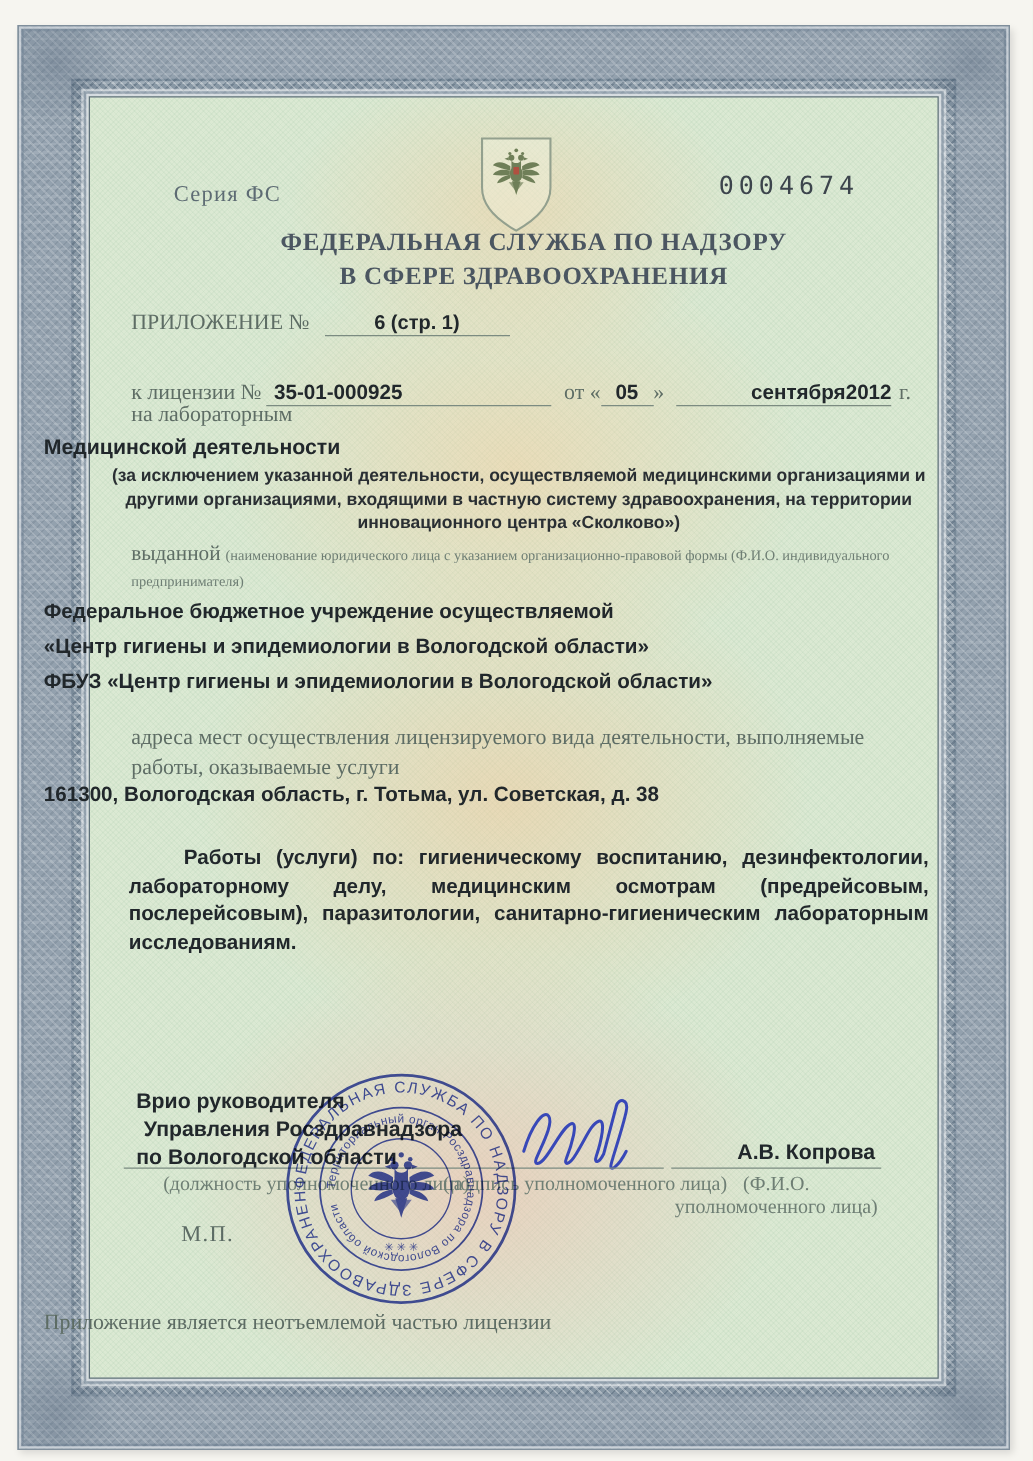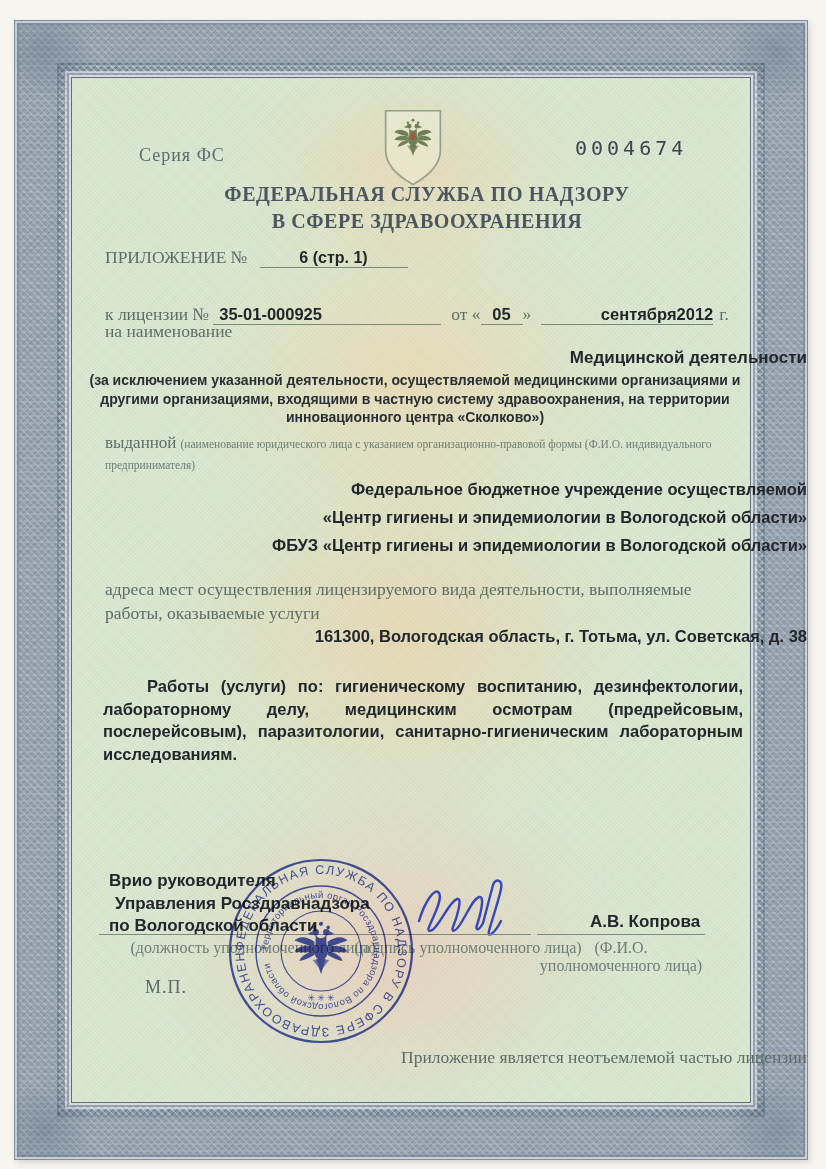--- a/index.html
+++ b/index.html
@@ -44,21 +44,21 @@
   .abs{position:absolute;}
   
   .lbl{font-family:"Liberation Serif",serif;color:#5e6d65;font-size:17.5px;}
   .val{font-family:"Liberation Sans",sans-serif;font-weight:bold;color:#21272b;}
   .series{font-size:18px;color:#5d6b73;letter-spacing:1px;}
   .docnum{font-family:"DejaVu Sans Mono",monospace;font-size:20px;color:#3c444c;letter-spacing:4px;}
   .title{left:16px;width:100%;text-align:center;font-family:"Liberation Serif",serif;
          font-weight:bold;font-size:20px;line-height:27px;color:#4b5661;letter-spacing:.6px;}
   .ul{border-bottom:1px solid #7b8b81;}
   .row{display:flex;align-items:baseline;}
-  .center{left:0;width:100%;text-align:right;}
+  .center{left:0;width:100%;text-align:left;padding-left:20px;}
   .note{font-family:"Liberation Sans",sans-serif;font-weight:600;font-size:14px;line-height:18.5px;
         color:#2a2f33;text-align:center;}
   .small-cap{font-size:16px;color:#6e7e74;text-align:center;}
   .works{font-size:16.5px;line-height:22.5px;text-align:justify;text-align-last:left;text-indent:44px;}
   .sig-stroke{stroke:#3848b8;stroke-width:2.4;fill:none;stroke-linecap:round;}
   .stamp-svg{opacity:.88;mix-blend-mode:multiply;}
 </style>
 </head>
 <body>
 
@@ -110,21 +110,21 @@
     <span class="lbl" style="margin-left:10px;">от «</span>
     <span class="val ul" style="font-size:16.5px;width:42px;text-align:center;">05</span>
     <span class="lbl">»</span>
     <span class="ul row" style="margin-left:10px;width:172px;justify-content:flex-end;margin-top:21px;">
       <span class="val" style="font-size:16.5px;">сентября</span>
       <span class="val" style="font-size:16.5px;">2012</span>
     </span>
     <span class="lbl" style="margin-left:6px;">г.</span>
   </div>
 
-  <div class="abs lbl" style="left:90px;top:300px;">на наименование</div>
+  <div class="abs lbl" style="left:90px;top:300px;">на лабораторным</div>
 
   <div class="abs center val" style="top:327px;font-size:17px;">Медицинской деятельности</div>
   <div class="abs note" style="left:70px;top:350px;width:660px;">(за исключением указанной деятельности, осуществляемой медицинскими организациями и другими организациями, входящими  в частную систему здравоохранения, на территории инновационного  центра «Сколково»)</div>
 
   <div class="abs" style="left:90px;top:412px;width:655px;line-height:20px;">
     <span class="lbl" style="font-size:17px;">выданной</span>
     <span style="font-size:11.5px;color:#6e7e74;">(наименование юридического лица с указанием организационно-правовой формы (Ф.И.О. индивидуального предпринимателя)</span>
   </div>
 
   <div class="abs center val" style="top:459px;font-size:16.5px;">Федеральное бюджетное учреждение осуществляемой</div>

